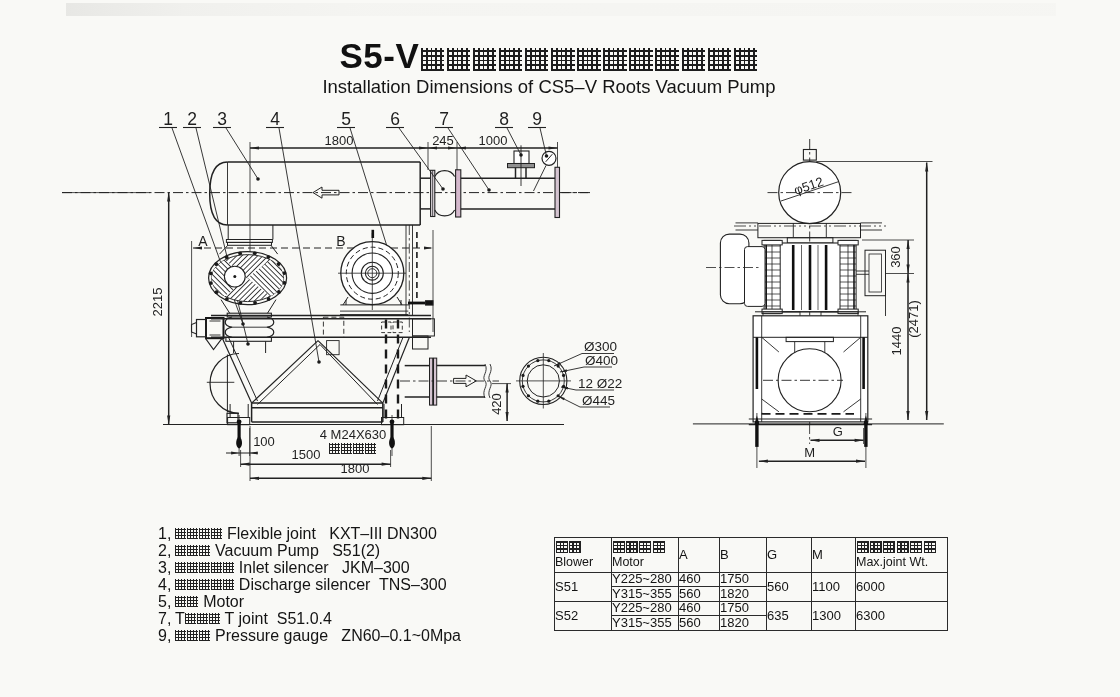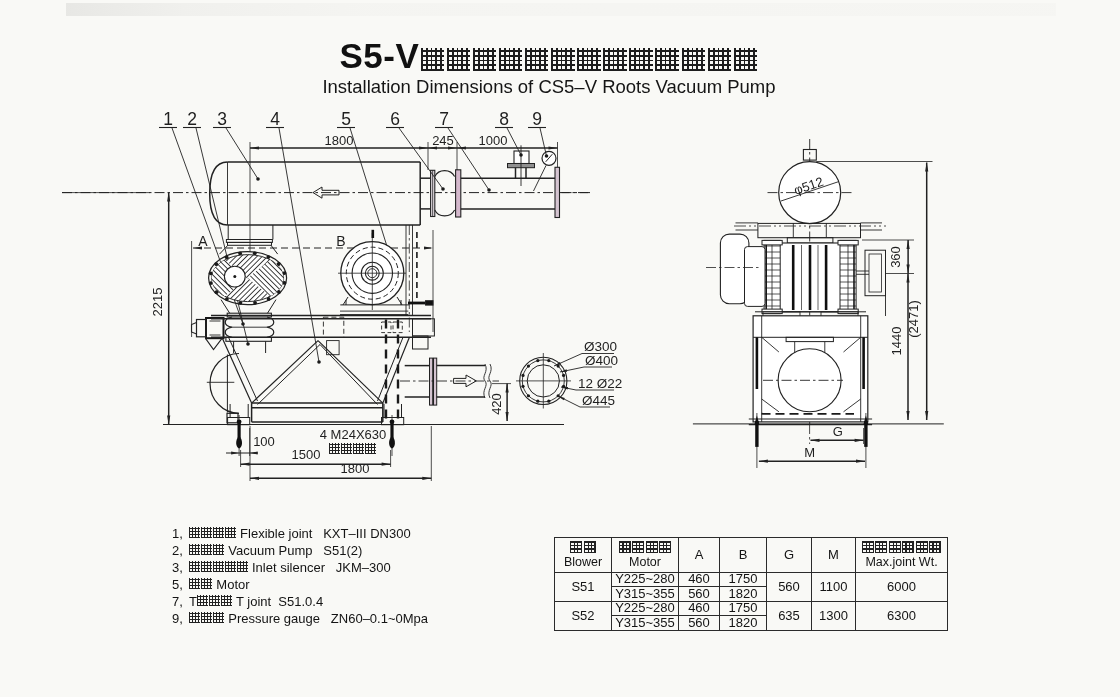--- a/index.html
+++ b/index.html
@@ -8,24 +8,24 @@
 .cs{display:inline-block;width:11px;height:11px;margin:0 0.45px;background:
 repeating-linear-gradient(90deg,#222 0 1.1px,transparent 1.1px 3.0px),
 repeating-linear-gradient(0deg,#222 0 1.1px,transparent 1.1px 3.0px);}
 .ct{display:inline-block;width:12px;height:12px;margin:0 0.7px;background:
 repeating-linear-gradient(90deg,#222 0 1.3px,transparent 1.3px 3.5px),
 repeating-linear-gradient(0deg,#222 0 1.3px,transparent 1.3px 3.5px);}
 #title{position:absolute;left:-11px;top:36px;width:1120px;text-align:center}
 #t1{font-size:28px;font-weight:bold;letter-spacing:0.5px;color:#111}
 #t1 .lat{font-size:35px;vertical-align:3px}
 #t2{font-size:18.5px;color:#151515;margin-top:-2px}
-#list{position:absolute;left:172px;top:525px;font-size:13px;color:#141414;line-height:17px;white-space:nowrap}
+#list{position:absolute;left:158px;top:525px;font-size:16px;color:#141414;line-height:17px;white-space:nowrap}
 #list .num{display:inline-block;width:17px}
 #note{position:absolute;left:329px;top:443px;font-size:12.5px}
-table{position:absolute;left:554px;top:537px;border-collapse:collapse;table-layout:fixed;width:393px;height:94px;font-size:13px;color:#141414;text-align:center}
+table{position:absolute;left:554px;top:537px;border-collapse:collapse;table-layout:fixed;width:393px;height:94px;font-size:13px;color:#141414;}
 td{border:1.4px solid #2b2b2b;padding:0;overflow:hidden;line-height:12.5px}
 .small{font-size:12.5px}
 </style></head><body>
 <div id="title">
  <div id="t1"><span class="lat">S5-V</span><span class="cj"></span><span class="cj"></span><span class="cj"></span><span class="cj"></span><span class="cj"></span><span class="cj"></span><span class="cj"></span><span class="cj"></span><span class="cj"></span><span class="cj"></span><span class="cj"></span><span class="cj"></span><span class="cj"></span></div>
  <div id="t2">Installation Dimensions of CS5–V Roots Vacuum Pump</div>
 </div>
 <div style="position:absolute;left:66px;top:3px;width:990px;height:13px;background:linear-gradient(90deg,#d9d9d6 0,#e9e9e6 120px,#f1f1ee 300px,#f3f3f0 100%);opacity:.55"></div>
 <svg width="1120" height="697" style="position:absolute;left:0;top:0">
 <line x1="62" y1="192.6" x2="591" y2="192.6" stroke="#222" stroke-width="1.0" stroke-dasharray="10 3 2.5 3" stroke-linecap="butt"></line>
@@ -421,20 +421,21 @@
 <line x1="816.3" y1="161.5" x2="932.5" y2="161.5" stroke="#222" stroke-width="0.8" stroke-linecap="butt"></line>
 <line x1="926.7" y1="162.4" x2="926.7" y2="420" stroke="#222" stroke-width="1.5" stroke-linecap="butt"></line>
 <polygon points="926.7,162.4 928.3,171.4 925.1,171.4" fill="#222"></polygon>
 <polygon points="926.7,420.0 925.1,411.0 928.3,411.0" fill="#222"></polygon>
 <text x="917.5" y="319" font-family="&quot;Liberation Sans&quot;,sans-serif" font-size="13" text-anchor="middle" fill="#1f1f1f" transform="rotate(-90 917.5 319)" font-weight="normal">(2471)</text>
 </svg>
 <div id="list">
 <div><span class="num">1,</span><span class="cs"></span><span class="cs"></span><span class="cs"></span><span class="cs"></span> Flexible joint&nbsp;&nbsp; KXT–III DN300</div>
 <div><span class="num">2,</span><span class="cs"></span><span class="cs"></span><span class="cs"></span> Vacuum Pump&nbsp;&nbsp; S51(2)</div>
 <div><span class="num">3,</span><span class="cs"></span><span class="cs"></span><span class="cs"></span><span class="cs"></span><span class="cs"></span> Inlet silencer&nbsp;&nbsp; JKM–300</div>
+<div><span class="num">4,</span><span class="cs"></span><span class="cs"></span><span class="cs"></span><span class="cs"></span><span class="cs"></span> Discharge silencer&nbsp; TNS–300</div>
 <div><span class="num">5,</span><span class="cs"></span><span class="cs"></span> Motor</div>
 <div><span class="num">7,</span>T<span class="cs"></span><span class="cs"></span><span class="cs"></span> T joint&nbsp; S51.0.4</div>
 <div><span class="num">9,</span><span class="cs"></span><span class="cs"></span><span class="cs"></span> Pressure gauge&nbsp;&nbsp; ZN60–0.1~0Mpa</div>
 </div>
 <div id="note"><span class="cs"></span><span class="cs"></span><span class="cs"></span><span class="cs"></span></div>
 <table>
 <colgroup>
       <col style="width:57px">
       <col style="width:67px">
       <col style="width:41px">

